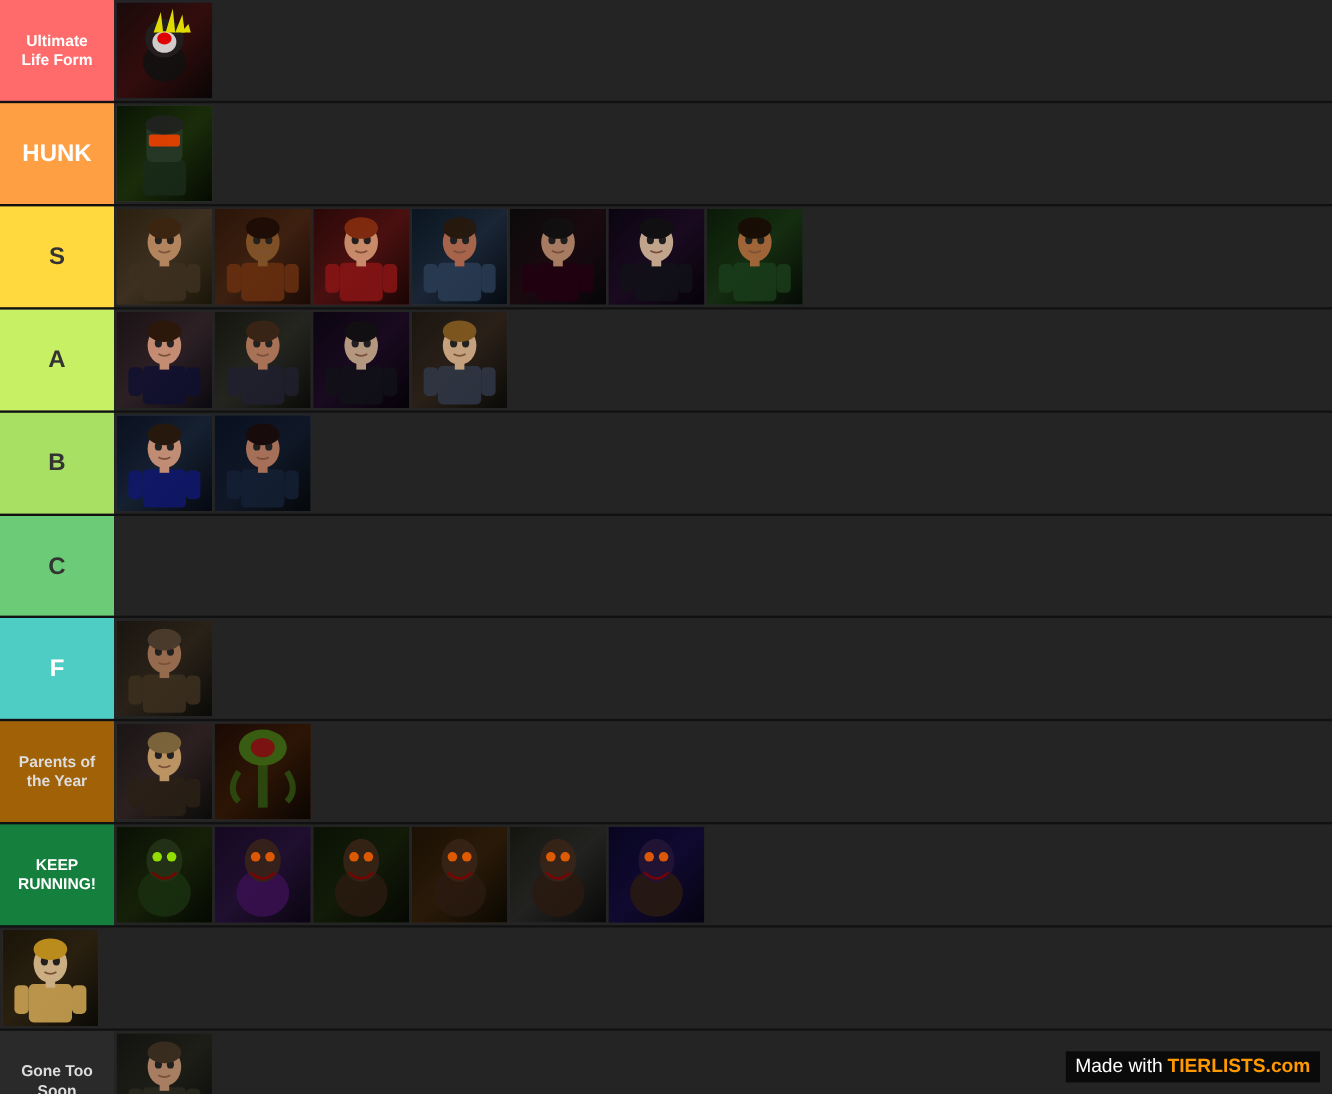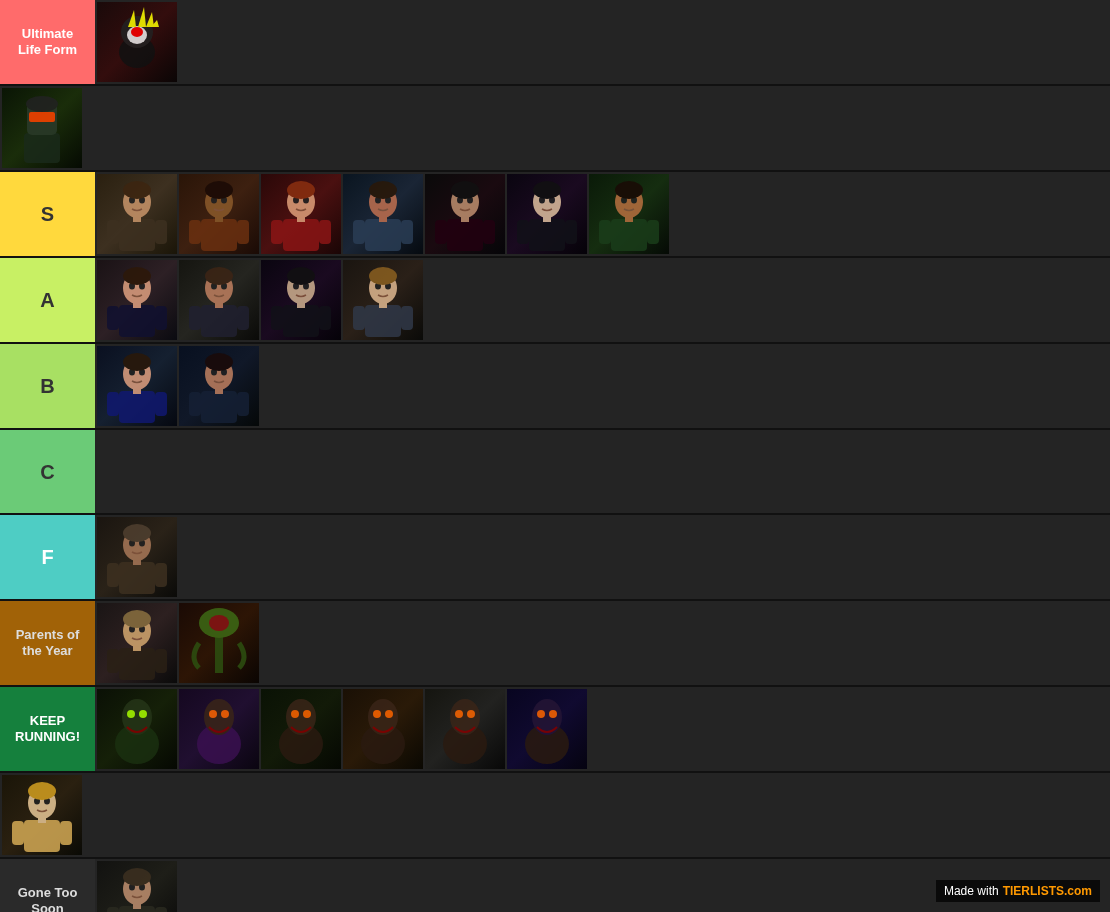--- a/index.html
+++ b/index.html
@@ -69,21 +69,21 @@
       position: relative;
     }
 
     .watermark {
       position: fixed;
       bottom: 10px;
       right: 10px;
       background: rgba(0,0,0,0.7);
       color: white;
       padding: 4px 8px;
-      font-size: 12px;
+      font-size: 16px;
       display: flex;
       align-items: flex-start;
       gap: 4px;
     }
 
     .watermark-logo {
       color: #f90;
       font-weight: bold;
     }
   </style>
@@ -115,20 +115,21 @@
                 <polygon points="49,25 57,25 55,10" fill="#ff0"></polygon>
                 <polygon points="54,25 62,25 60,18" fill="#ff0"></polygon>
                 <ellipse cx="40" cy="30" rx="6" ry="5" fill="#f00"></ellipse>
               </g>
             </svg>
           </div>
         </div>
       </div>
     </div>
     <div class="tier-row">
+      <div class="tier-label" style="background-color: rgb(255, 159, 67); color: white; white-space: pre-line; font-size: 20px; font-weight: bold;">HUNK</div>
       <div class="tier-content">
         <div class="tier-item">
           <div class="img-placeholder" style="background: rgb(45, 74, 34);">
             <svg width="80" height="80" viewBox="0 0 80 80">
               <defs>
                 <linearGradient id="ghunk" x1="0%" y1="0%" x2="100%" y2="100%">
                   <stop offset="0%" stop-color="#0a1505"></stop>
                   <stop offset="50%" stop-color="#1a2d0a"></stop>
                   <stop offset="100%" stop-color="#050a02"></stop>
                 </linearGradient>

